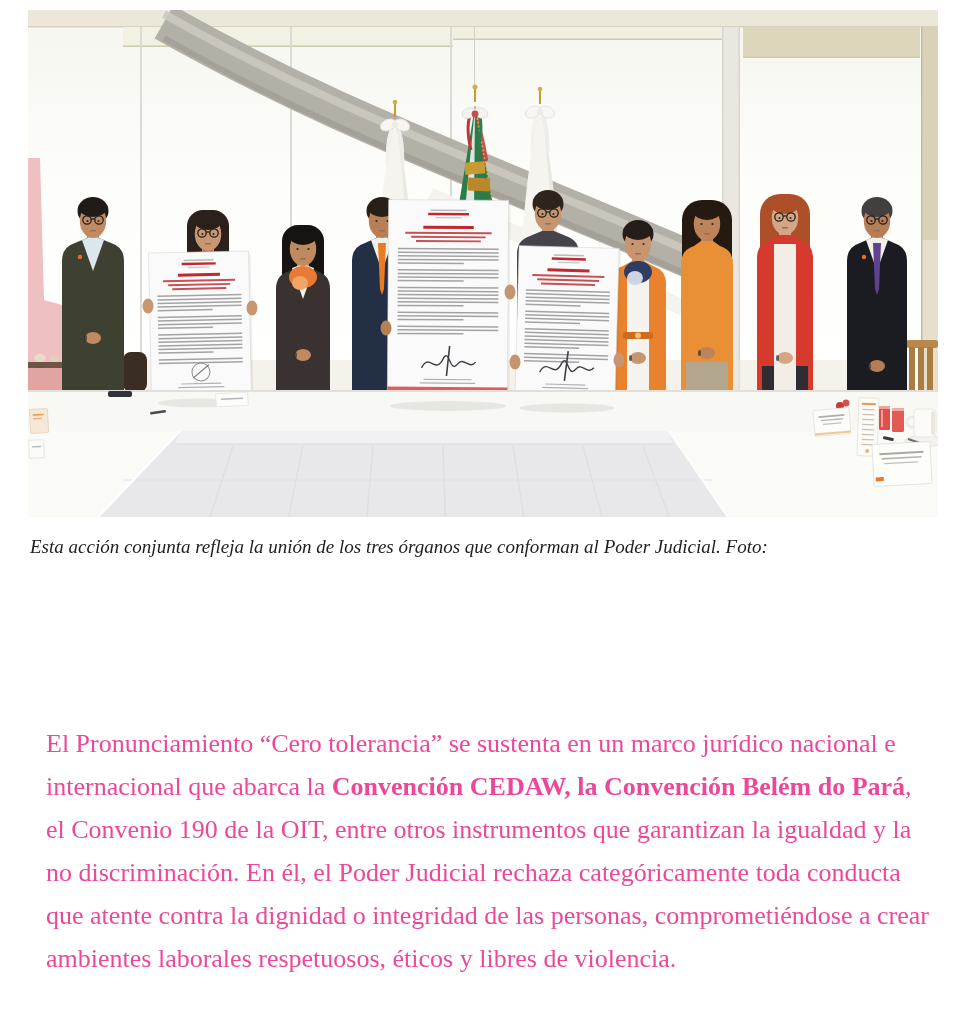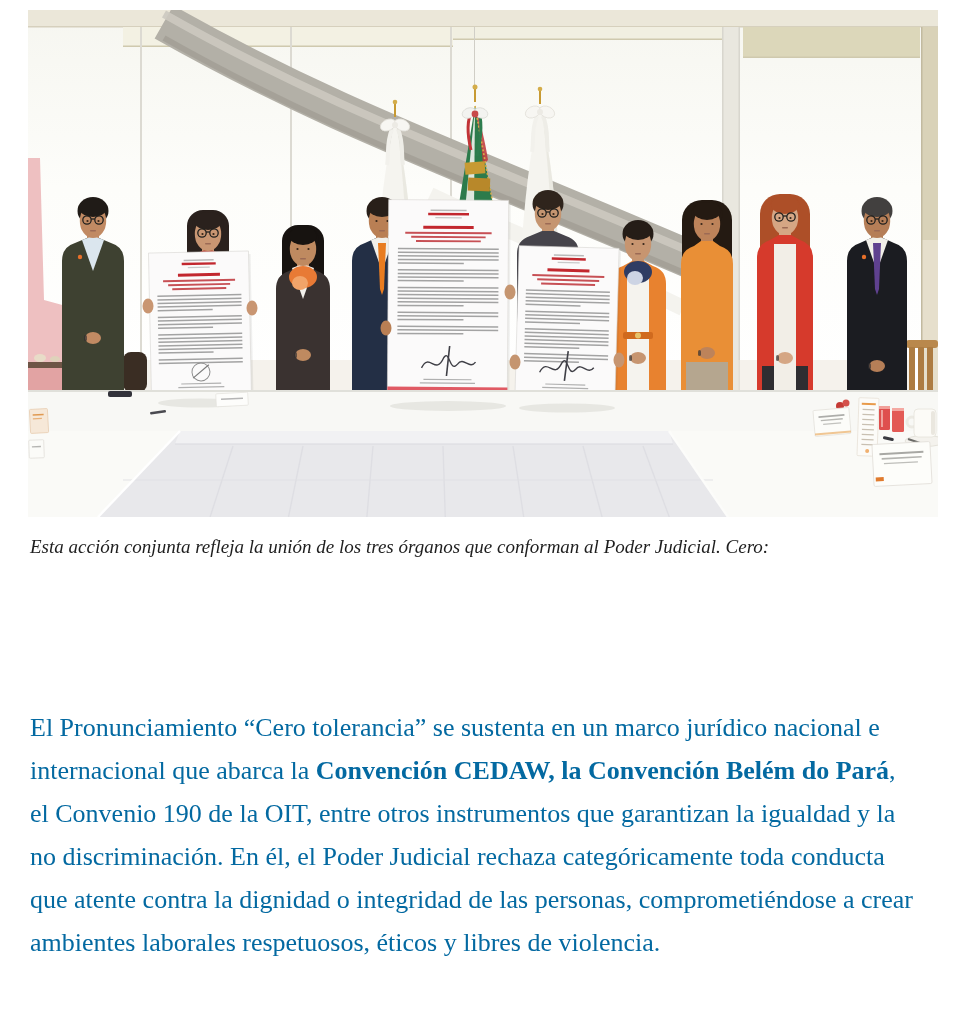--- a/index.html
+++ b/index.html
@@ -14,21 +14,21 @@
     overflow:hidden;background:#fbfbf8;
   }
   .photo svg{display:block;width:910px;height:507px;}
   figcaption{
     position:absolute;left:30px;top:531px;width:880px;
     font-style:italic;font-size:19px;line-height:31px;color:#1e1e1e;
   }
   .cap-line{display:block;}
   .body-text{
     position:absolute;left:30px;top:706px;width:884px;
-    font-size:26px;line-height:43px;color:#0369a1;margin:0;
+    font-size:26px;line-height:43px;color:#ec4899;margin:16px;
   }
   .body-text strong{font-weight:bold;}
 </style>
 </head>
 <body>
 
 <div class="page">
   <figure>
     <div class="photo">
       <svg id="photo-svg" viewBox="0 0 910 507" xmlns="http://www.w3.org/2000/svg">
@@ -491,18 +491,18 @@
               <rect x="2" y="399" width="18" height="24" rx="1" fill="#f6e8d8" stroke="#e8cdb0" stroke-width="0.8" transform="rotate(-3 11 411)"></rect>
               <rect x="5" y="404" width="11" height="1.5" fill="#e09a52" transform="rotate(-3 11 411)"></rect>
               <rect x="5" y="408" width="9" height="1.2" fill="#e8b078" transform="rotate(-3 11 411)"></rect>
               <rect x="1" y="430" width="15" height="18" rx="1" fill="#fbfbf8" stroke="#e2dfda" stroke-width="0.8" transform="rotate(-2 8 439)"></rect>
               <rect x="4" y="436" width="9" height="1.4" fill="#b5b5b2" transform="rotate(-2 8 439)"></rect>
             </g>
           </g>
         </svg>
     </div>
     <figcaption>
-      <span class="cap-line">Esta acción conjunta refleja la unión de los tres órganos que conforman al Poder Judicial. Cero:</span>
+      <span class="cap-line">Esta acción conjunta refleja la unión de los tres órganos que conforman al Poder Judicial. Foto:</span>
     </figcaption>
   </figure>
 
   <p class="body-text"><span>El Pronunciamiento “Cero tolerancia” se sustenta en un marco jurídico nacional e internacional que abarca la </span><strong>Convención CEDAW, la Convención Belém do Pará</strong><span>, el Convenio 190 de la OIT, entre otros instrumentos que garantizan la igualdad y la no discriminación. En él, el Poder Judicial rechaza categóricamente toda conducta que atente contra la dignidad o integridad de las personas, comprometiéndose a crear ambientes laborales respetuosos, éticos y libres de violencia.</span></p>
 </div>
 
 </body></html>

